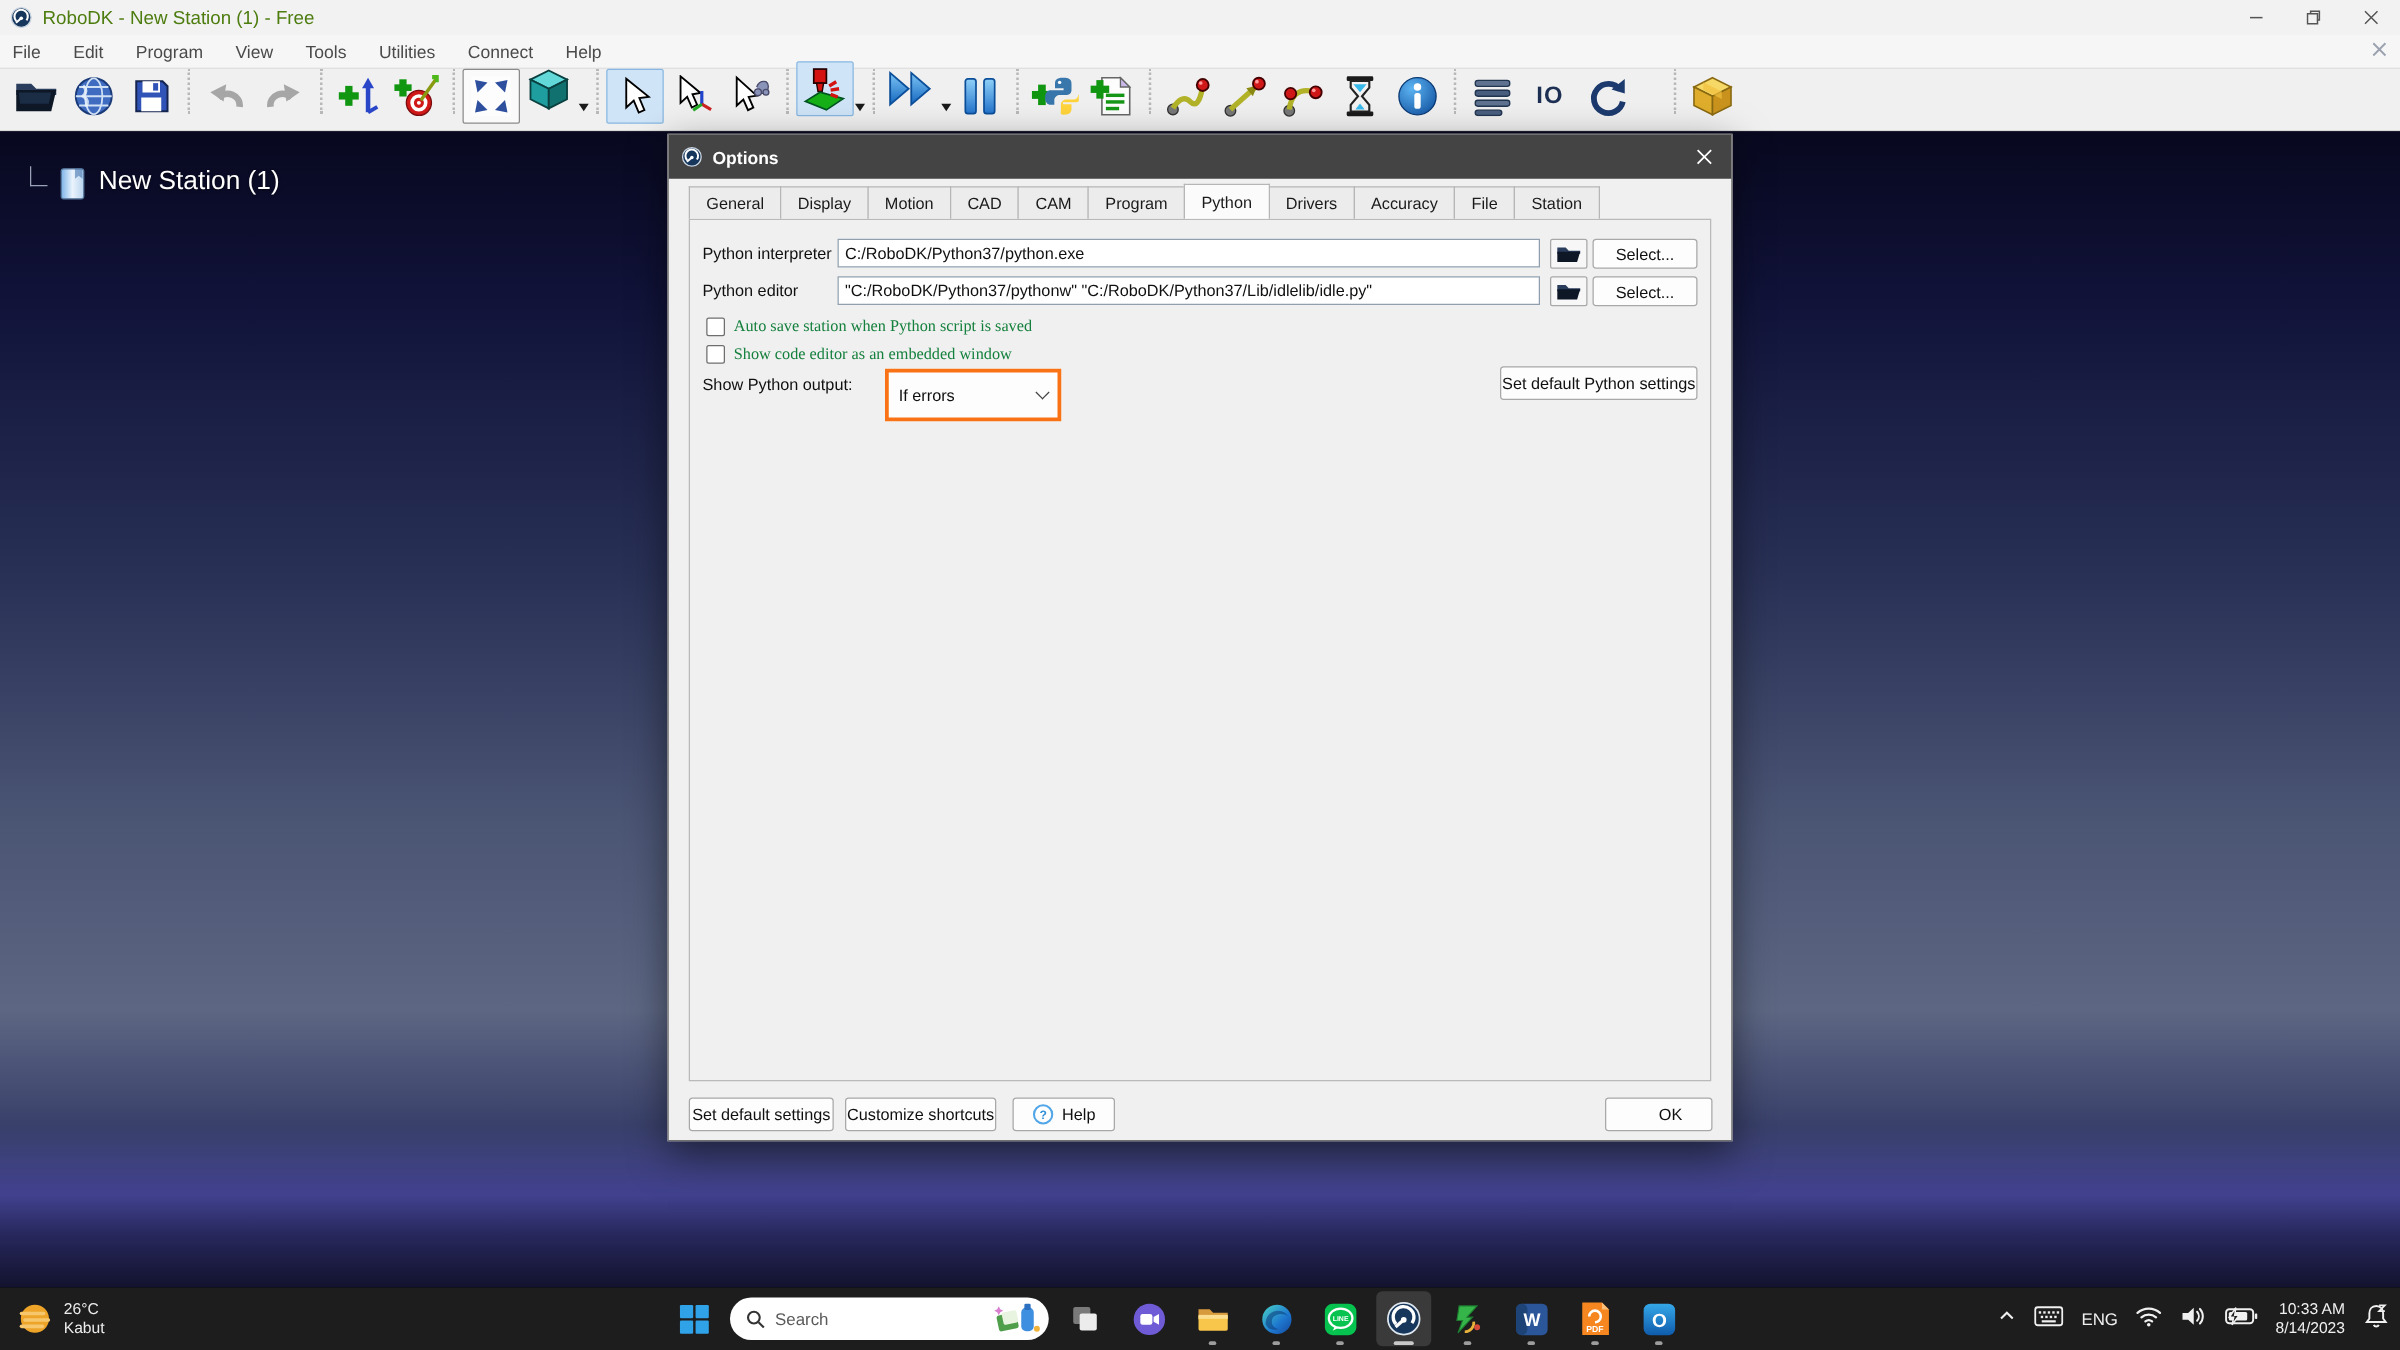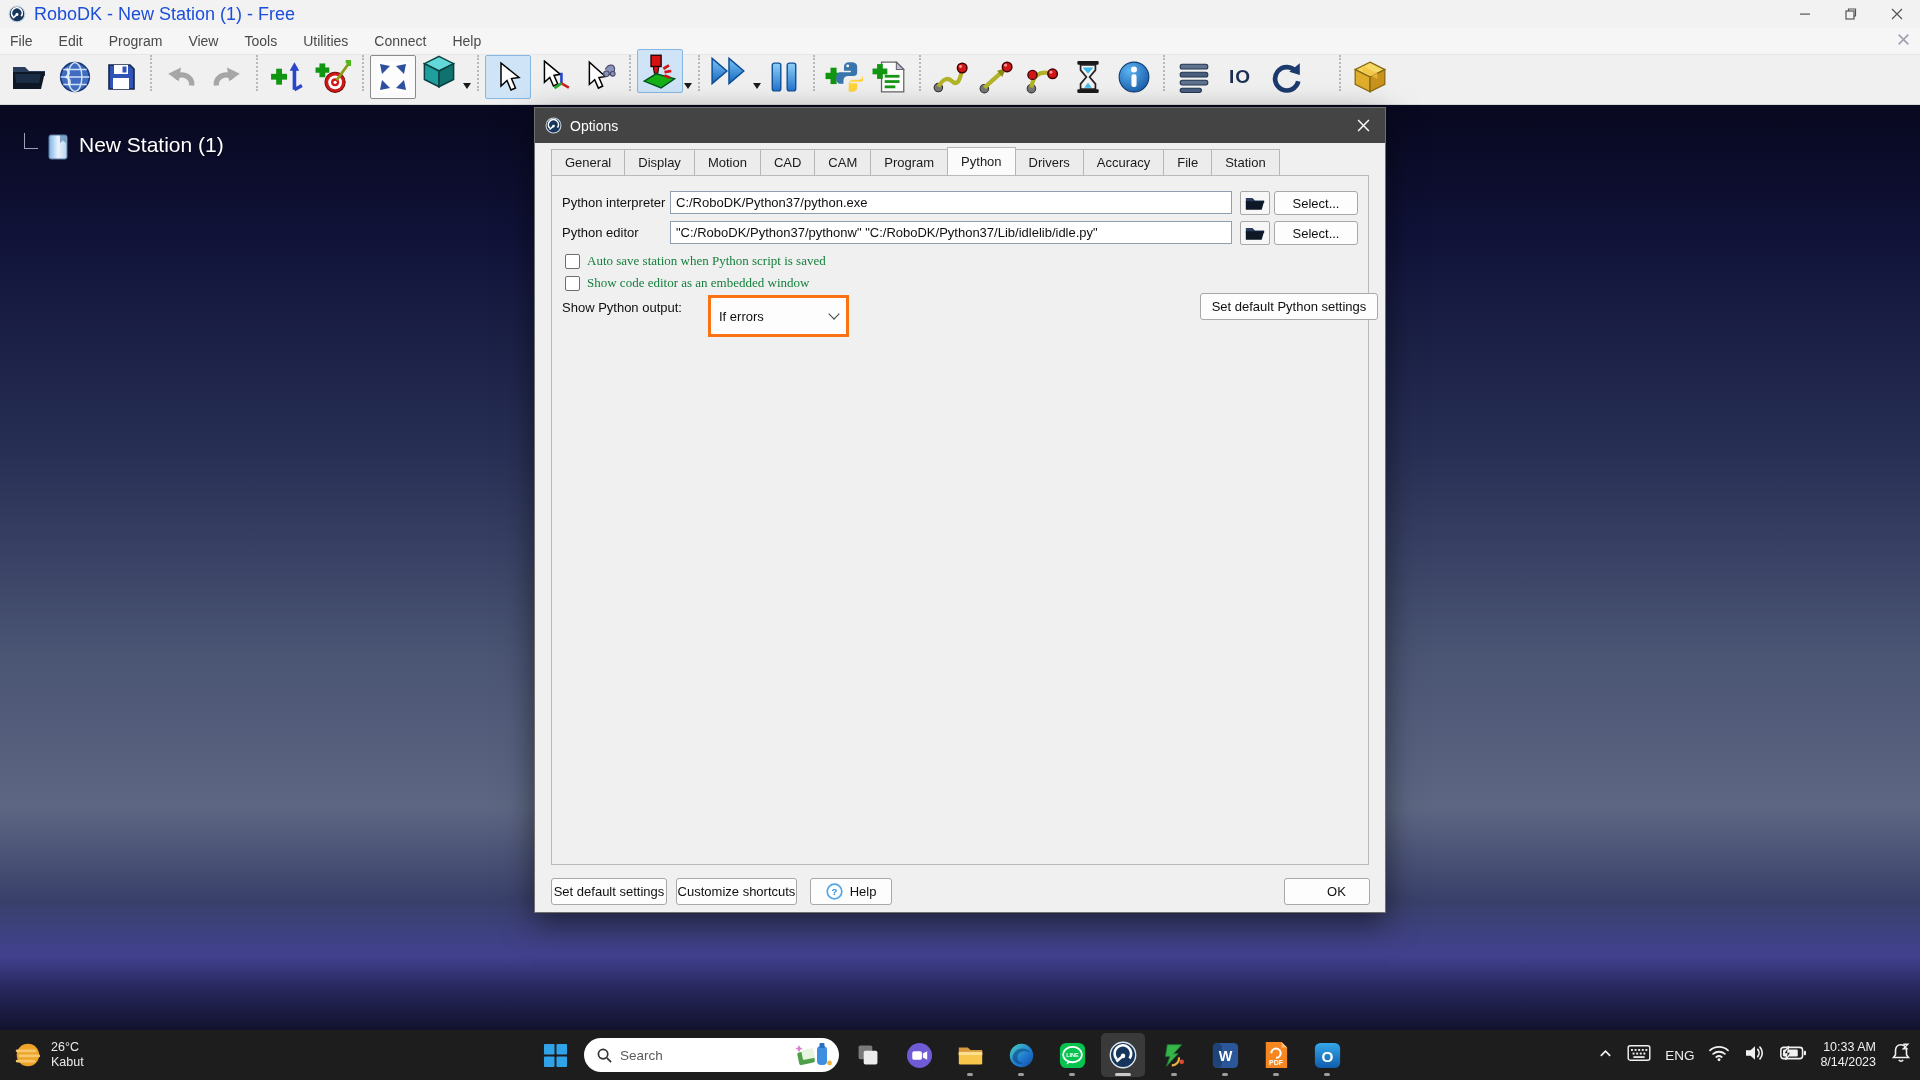--- a/index.html
+++ b/index.html
@@ -2,21 +2,21 @@
 <html><head>
 <meta charset="utf-8">
 <style>
   * { box-sizing: border-box; margin: 0; padding: 0; }
   html,body { width:1920px; height:1080px; overflow:hidden; }
   body { font-family:"Liberation Sans", sans-serif; background:#000; }
   .app { width:1920px; height:1080px; display:flex; flex-direction:column; }
 
   
   .titlebar { height:28px; background:#f2f2f2; display:flex; align-items:center; padding-left:8px; flex:0 0 auto; }
-  .title-text { font-size:18px; color:#1d4ed8; margin-left:8px; }
+  .title-text { font-size:15px; color:#4d7c0f; margin-left:8px; }
   .win-controls { margin-left:auto; display:flex; height:100%; }
   .win-btn { width:46px; height:100%; display:flex; align-items:center; justify-content:center; }
 
   
   .menubar { height:27px; background:#f6f6f6; display:flex; align-items:center; padding:0 10px; gap:26px; font-size:14px; color:#4a4a4a; flex:0 0 auto; border-bottom:1px solid #e6e6e6; }
   .menu-item { cursor:default; }
   .menu-close { margin-left:auto; }
 
   
   .toolbar { height:50px; background:#f0f0f0; display:flex; padding:0 6px; flex:0 0 auto; border-bottom:1px solid #d8d8d8; }
@@ -31,21 +31,21 @@
 
   
   .viewport { position:relative; flex:1 1 auto;
     background:linear-gradient(180deg,#08081f 0%,#101238 14%,#283055 38%,#4b5574 60%,#5d6783 76%,#39406a 86%,#41418f 92%,#27275c 95.5%,#12122e 100%); }
   .tree-item { position:absolute; left:24px; top:28px; display:flex; align-items:flex-start; color:#fff; }
   .branch { width:14px; height:16px; border-left:1.5px solid #9aa2b8; border-bottom:1.5px solid #9aa2b8; margin-right:8px; margin-bottom:8px; }
   .tree-label { font-size:21px; margin-left:9px; text-shadow:0 1px 2px rgba(0,0,0,.6); }
 
   
   .dialog { position:absolute; left:534px; top:2px; width:852px; height:806px; background:#f0f0f0; border:1px solid #6f6f6f; box-shadow:0 10px 30px rgba(0,0,0,.5); }
-  .dlg-titlebar { height:35px; background:#444444; display:flex; align-items:center; padding-left:10px; }
+  .dlg-titlebar { height:35px; background:#444444; display:flex; align-items:center; padding-left:10px;font-weight:bold; }
   .dlg-title { color:#fff; font-size:14px; margin-left:8px; }
   .dlg-close { margin-left:auto; width:44px; height:35px; display:flex; align-items:center; justify-content:center; }
   .dlg-tabs { display:flex; margin:6px 16px 0; position:relative; z-index:2; }
   .tab { font-size:13px; color:#1a1a1a; padding:5px 13px 5px; background:#ececec; border:1px solid #b6b6b6; margin-right:-1px; border-bottom:none; position:relative; }
   .tab.active { background:#fbfbfb; padding-top:6px; margin-top:-2px; z-index:3; }
   .pane { margin:0 16px; border:1px solid #b9b9b9; height:690px; position:relative; background:#f0f0f0; }
   .pane .lbl { position:absolute; font-size:13px; color:#101010; white-space:nowrap; }
   .txt { position:absolute; height:23px; border:1px solid #8f9fae; background:#fff; font-size:13px; font-family:"Liberation Sans",sans-serif; color:#101010; padding:0 5px; }
   .mini-btn { position:absolute; width:30px; height:24px; border:1px solid #a8a8a8; border-radius:2px; background:#f7f7f7; display:flex; align-items:center; justify-content:center; }
   .btn { border:1px solid #a8a8a8; border-radius:3px; background:#fdfdfd; font-size:13px; color:#101010; display:flex; align-items:center; justify-content:center; }
@@ -440,21 +440,21 @@
         <div class="cb-row" style="top:99px;">
           <span class="cb"></span>
           <span class="cb-lbl">Show code editor as an embedded window</span>
         </div>
 
         <span class="lbl" style="left:10px; top:124px;">Show Python output:</span>
         <div class="combo">
           <span>If errors</span>
           <span class="combo-chev"></span>
         </div>
-        <button class="btn abs" style="left:648px; top:117px; width:178px; height:27px;">Set default Python settings</button>
+        <button class="btn abs" style="left:648px; top:117px; width:158px; height:27px;">Set default Python settings</button>
       </div>
 
       <div class="dlg-footer">
         <button class="btn abs" style="left:16px; top:0; width:116px; height:27px;">Set default settings</button>
         <button class="btn abs" style="left:141px; top:0; width:121px; height:27px;">Customize shortcuts</button>
         <button class="btn abs" style="left:275px; top:0; width:82px; height:27px; gap:7px;">
           <svg width="17" height="17" viewBox="0 0 20 20">
               <circle cx="10" cy="10" r="8.6" fill="#fff" stroke="#53a7e8" stroke-width="2"></circle>
               <text x="10" y="14" text-anchor="middle" font-size="11.5" font-weight="bold" fill="#2f8fd8" font-family="Liberation Sans, sans-serif">?</text>
             </svg>

